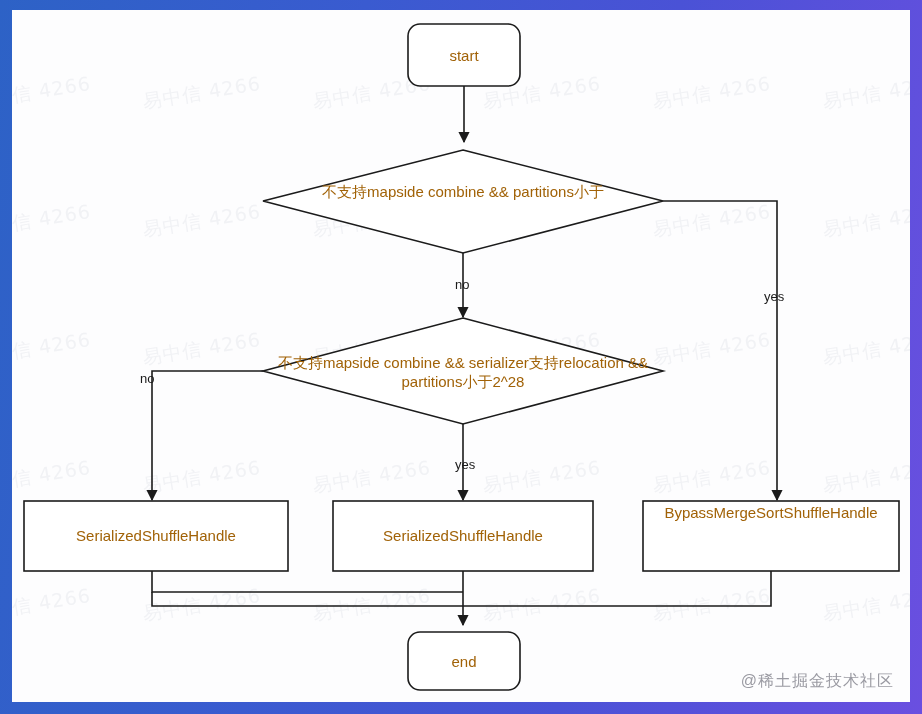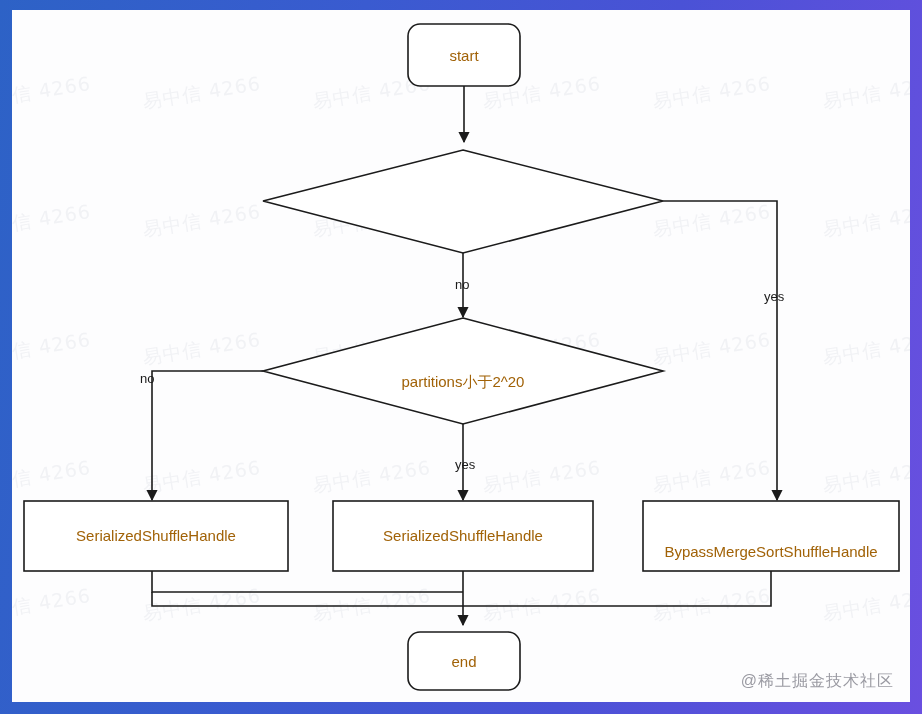--- a/index.html
+++ b/index.html
@@ -135,26 +135,28 @@
 
       <path d="M 759 561 L 759 596 L 140 596 L 140 582" fill="none" stroke="#1b1b1b" stroke-width="1.6"></path>
 
       <line x1="451" y1="561" x2="451" y2="615" stroke="#1b1b1b" stroke-width="1.6" marker-end="url(#arrow)"></line>
 
       <rect x="396" y="622" width="112" height="58" rx="12" ry="12" fill="#ffffff" stroke="#1b1b1b" stroke-width="1.6"></rect>
     </svg>
 
     <div class="node-label" style="left:396px; top:36px; width:112px;">start</div>
 
+    <div class="node-label" style="left:191px; top:172px; width:520px;">不支持mapside combine &amp;&amp;  partitions小于</div>
 
-    <div class="node-label" style="left:151px; top:362px; width:600px;">partitions小于2^20</div>
+    <div class="node-label" style="left:151px; top:343px; width:600px;">不支持mapside combine &amp;&amp;  serializer支持relocation &amp;&amp;</div>
+    <div class="node-label" style="left:151px; top:362px; width:600px;">partitions小于2^28</div>
 
     <div class="node-label" style="left:12px; top:516px; width:264px;">SerializedShuffleHandle</div>
     <div class="node-label" style="left:321px; top:516px; width:260px;">SerializedShuffleHandle</div>
-    <div class="node-label" style="left:631px; top:532px; width:256px;">BypassMergeSortShuffleHandle</div>
+    <div class="node-label" style="left:631px; top:493px; width:256px;">BypassMergeSortShuffleHandle</div>
 
     <div class="node-label" style="left:396px; top:642px; width:112px;">end</div>
 
     <div class="edge-label" style="left:443px; top:267px;">no</div>
     <div class="edge-label" style="left:752px; top:279px;">yes</div>
     <div class="edge-label" style="left:128px; top:361px;">no</div>
     <div class="edge-label" style="left:443px; top:447px;">yes</div>
 
     <div class="corner-watermark">@稀土掘金技术社区</div>
   </div>

